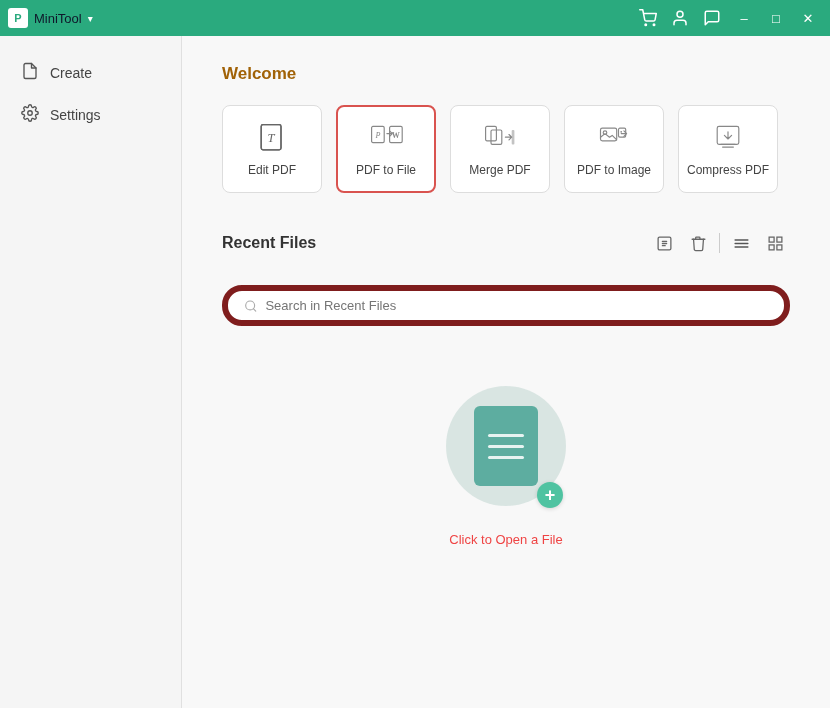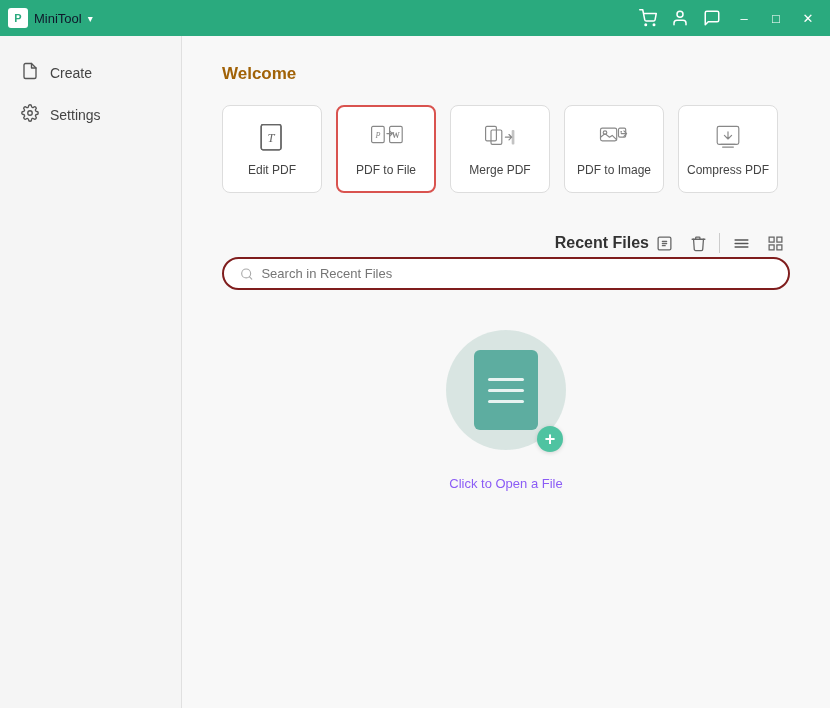--- a/index.html
+++ b/index.html
@@ -36,48 +36,48 @@
     .tool-cards { display: flex; gap: 14px; margin-bottom: 36px; flex-wrap: wrap; }
     .tool-card {
       display: flex; flex-direction: column; align-items: center; justify-content: center;
       width: 100px; height: 88px; border-radius: 8px; border: 1px solid #ddd;
       background: white; cursor: pointer; gap: 6px; color: #444; font-size: 12px; text-align: center;
       transition: border-color 0.2s;
     }
     .tool-card.selected { border: 2px solid #d9534f; }
 
     
-    .recent-header { display: flex; align-items: center; justify-content: flex-end; margin-bottom: 0; }
+    .recent-header { display: flex; align-items: center; justify-content: space-between; margin-bottom: 28px; }
     .recent-title { font-size: 16px; font-weight: 600; color: #333; }
     .recent-actions { display: flex; align-items: center; gap: 4px; }
     .recent-btn { width: 30px; height: 28px; display: flex; align-items: center; justify-content: center; cursor: pointer; color: #555; font-size: 16px; border-radius: 4px; }
     .recent-divider { width: 1px; height: 20px; background: #ccc; margin: 0 2px; }
 
     
-    .search-bar { display: flex; align-items: center; gap: 8px; background: white; border: 2px solid #7f1d1d; border-radius: 20px; padding: 7px 16px; }
+    .search-bar { display: flex; align-items: center; gap: 8px; background: white; border: 6px solid #7f1d1d; border-radius: 20px; padding: 7px 16px; margin-bottom: 20px; }
     .search-bar input { border: none; outline: none; background: transparent; font-size: 13px; color: #888; width: 100%; }
     .search-icon { color: #aaa; font-size: 14px; }
 
     
     .empty-state { display: flex; flex-direction: column; align-items: center; justify-content: center; padding: 30px 0; }
     .empty-icon-container { position: relative; width: 130px; height: 140px; display: flex; align-items: center; justify-content: center; margin-bottom: 16px; }
     .empty-circle { width: 120px; height: 120px; border-radius: 50%; background: #c5d8d4; opacity: 0.6; position: absolute; }
     .empty-doc {
       position: relative; z-index: 1; width: 64px; height: 80px;
       background: #5dada0; border-radius: 6px;
       display: flex; flex-direction: column; align-items: center; justify-content: center; gap: 8px; padding: 14px;
     }
     .empty-doc-line { height: 3px; background: white; border-radius: 2px; width: 100%; opacity: 0.85; }
     .empty-plus {
       position: absolute; bottom: 8px; right: 8px; z-index: 2;
       width: 26px; height: 26px; background: #4fc3a1; border-radius: 50%;
       display: flex; align-items: center; justify-content: center;
       color: white; font-size: 18px; font-weight: bold; box-shadow: 0 1px 4px rgba(0,0,0,0.15);
     }
-    .empty-text { color: #8b5cf6; font-size: 13px; }
+    .empty-text { color: #ef4444; font-size: 13px; }
 
     
     .icon-svg { width: 36px; height: 36px; }
   </style>
 </head>
 <body>
 
 <div class="titlebar">
   <div class="titlebar-left">
     <div class="titlebar-logo">P</div>

